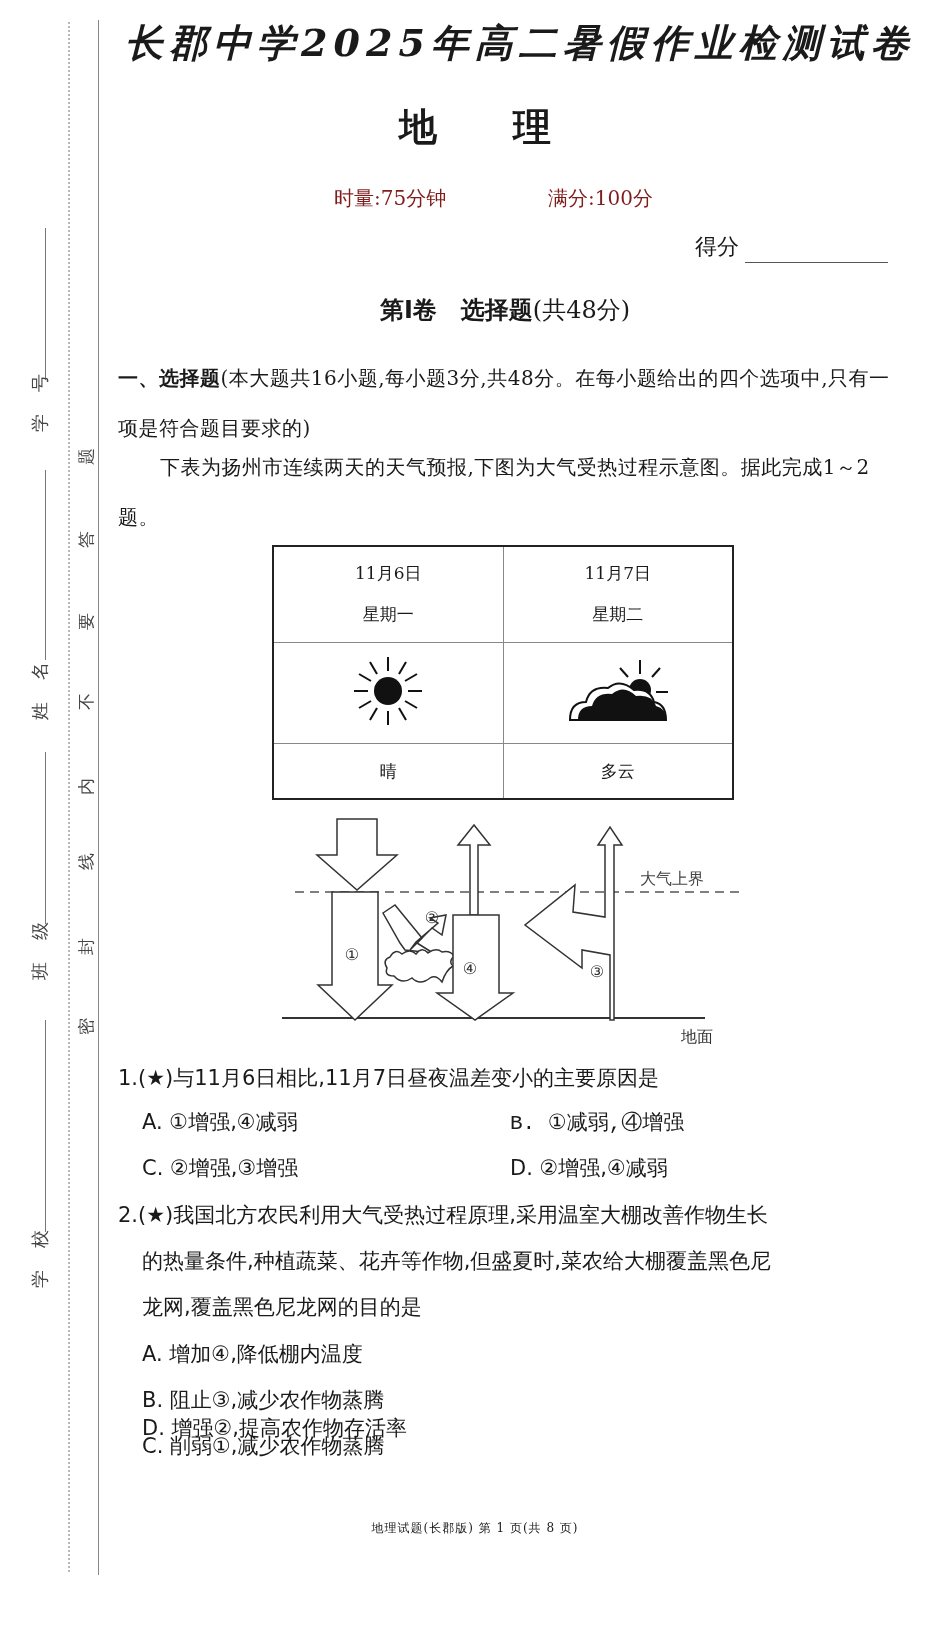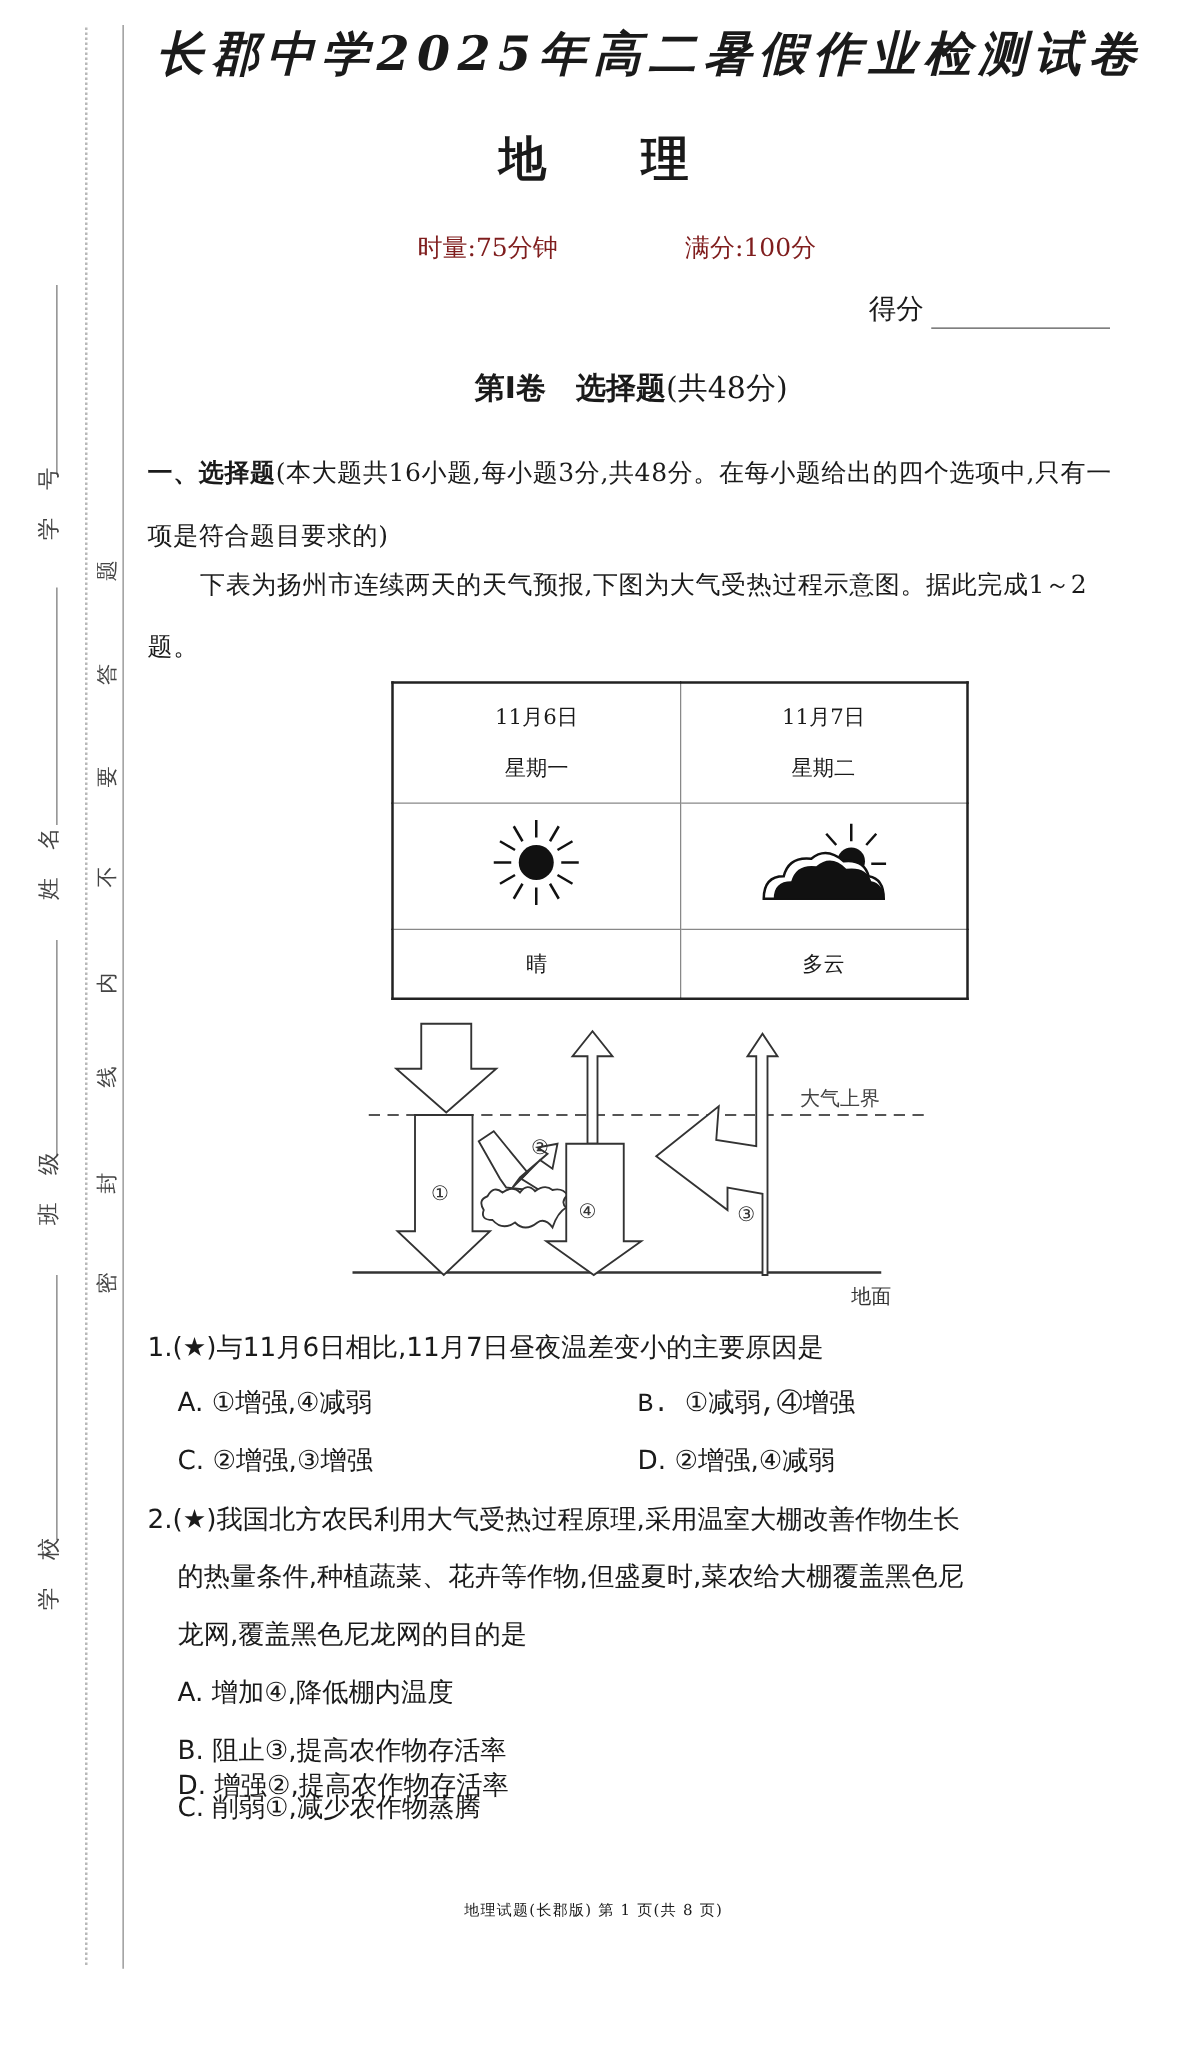--- a/index.html
+++ b/index.html
@@ -22,21 +22,21 @@
   .subject span{margin:0 38px;}
   .meta{position:absolute;top:185px;font-size:20px;color:#7f1d1d;}
   .score{position:absolute;left:695px;top:232px;font-size:22px;font-family:"DejaVu Sans",sans-serif;}
   .score-line{position:absolute;left:745px;top:262px;width:143px;border-top:1px solid #555;}
   .section{position:absolute;left:0;width:1010px;top:294px;text-align:center;font-size:24px;}
   .section b{font-family:"DejaVu Sans",sans-serif;}
   .para{position:absolute;left:118px;width:780px;font-size:20px;line-height:50px;letter-spacing:0.5px;}
   .para b{font-family:"DejaVu Sans",sans-serif;}
 
   table.wx{position:absolute;left:272px;top:545px;width:462px;height:255px;border-collapse:collapse;
-           border:2px solid #222;font-size:17px;margin-left:41px;}
+           border:2px solid #222;font-size:17px;}
   table.wx td{border:1px solid #888;text-align:center;width:50%;}
   .q{position:absolute;left:118px;font-size:21px;font-family:"DejaVu Sans",sans-serif;}
   .opt{position:absolute;font-size:21px;font-family:"DejaVu Sans",sans-serif;}
   .footer{position:absolute;left:0;width:950px;top:1520px;text-align:center;font-size:12px;letter-spacing:1px;}
 </style>
 </head>
 <body>
 
 <div class="dotline"></div>
 <div class="solidline"></div>
@@ -193,17 +193,17 @@
 <div class="q" style="top:1064px;">1.(★)与11月6日相比,11月7日昼夜温差变小的主要原因是</div>
 <div class="opt" style="left:142px;top:1108px;">A. ①增强,④减弱</div>
 <div class="opt" style="left:510px;top:1108px;font-family:Liberation Mono, monospace;">B. ①减弱,④增强</div>
 <div class="opt" style="left:142px;top:1154px;">C. ②增强,③增强</div>
 <div class="opt" style="left:510px;top:1154px;text-align:right;">D. ②增强,④减弱</div>
 
 <div class="q" style="top:1201px;">2.(★)我国北方农民利用大气受热过程原理,采用温室大棚改善作物生长</div>
 <div class="q" style="left:142px;top:1247px;">的热量条件,种植蔬菜、花卉等作物,但盛夏时,菜农给大棚覆盖黑色尼</div>
 <div class="q" style="left:142px;top:1293px;">龙网,覆盖黑色尼龙网的目的是</div>
 <div class="opt" style="left:142px;top:1340px;">A. 增加④,降低棚内温度</div>
-<div class="opt" style="left:142px;top:1386px;">B. 阻止③,提高农作物存活率</div>
+<div class="opt" style="left:142px;top:1386px;">B. 阻止③,减少农作物蒸腾</div>
 <div class="opt" style="left:142px;top:1432px;">C. 削弱①,减少农作物蒸腾</div>
 <div class="opt" style="left:142px;top:1414px;">D. 增强②,提高农作物存活率</div>
 
 <div class="footer">地理试题(长郡版) 第 1 页(共 8 页)</div>
 
 </body></html>

